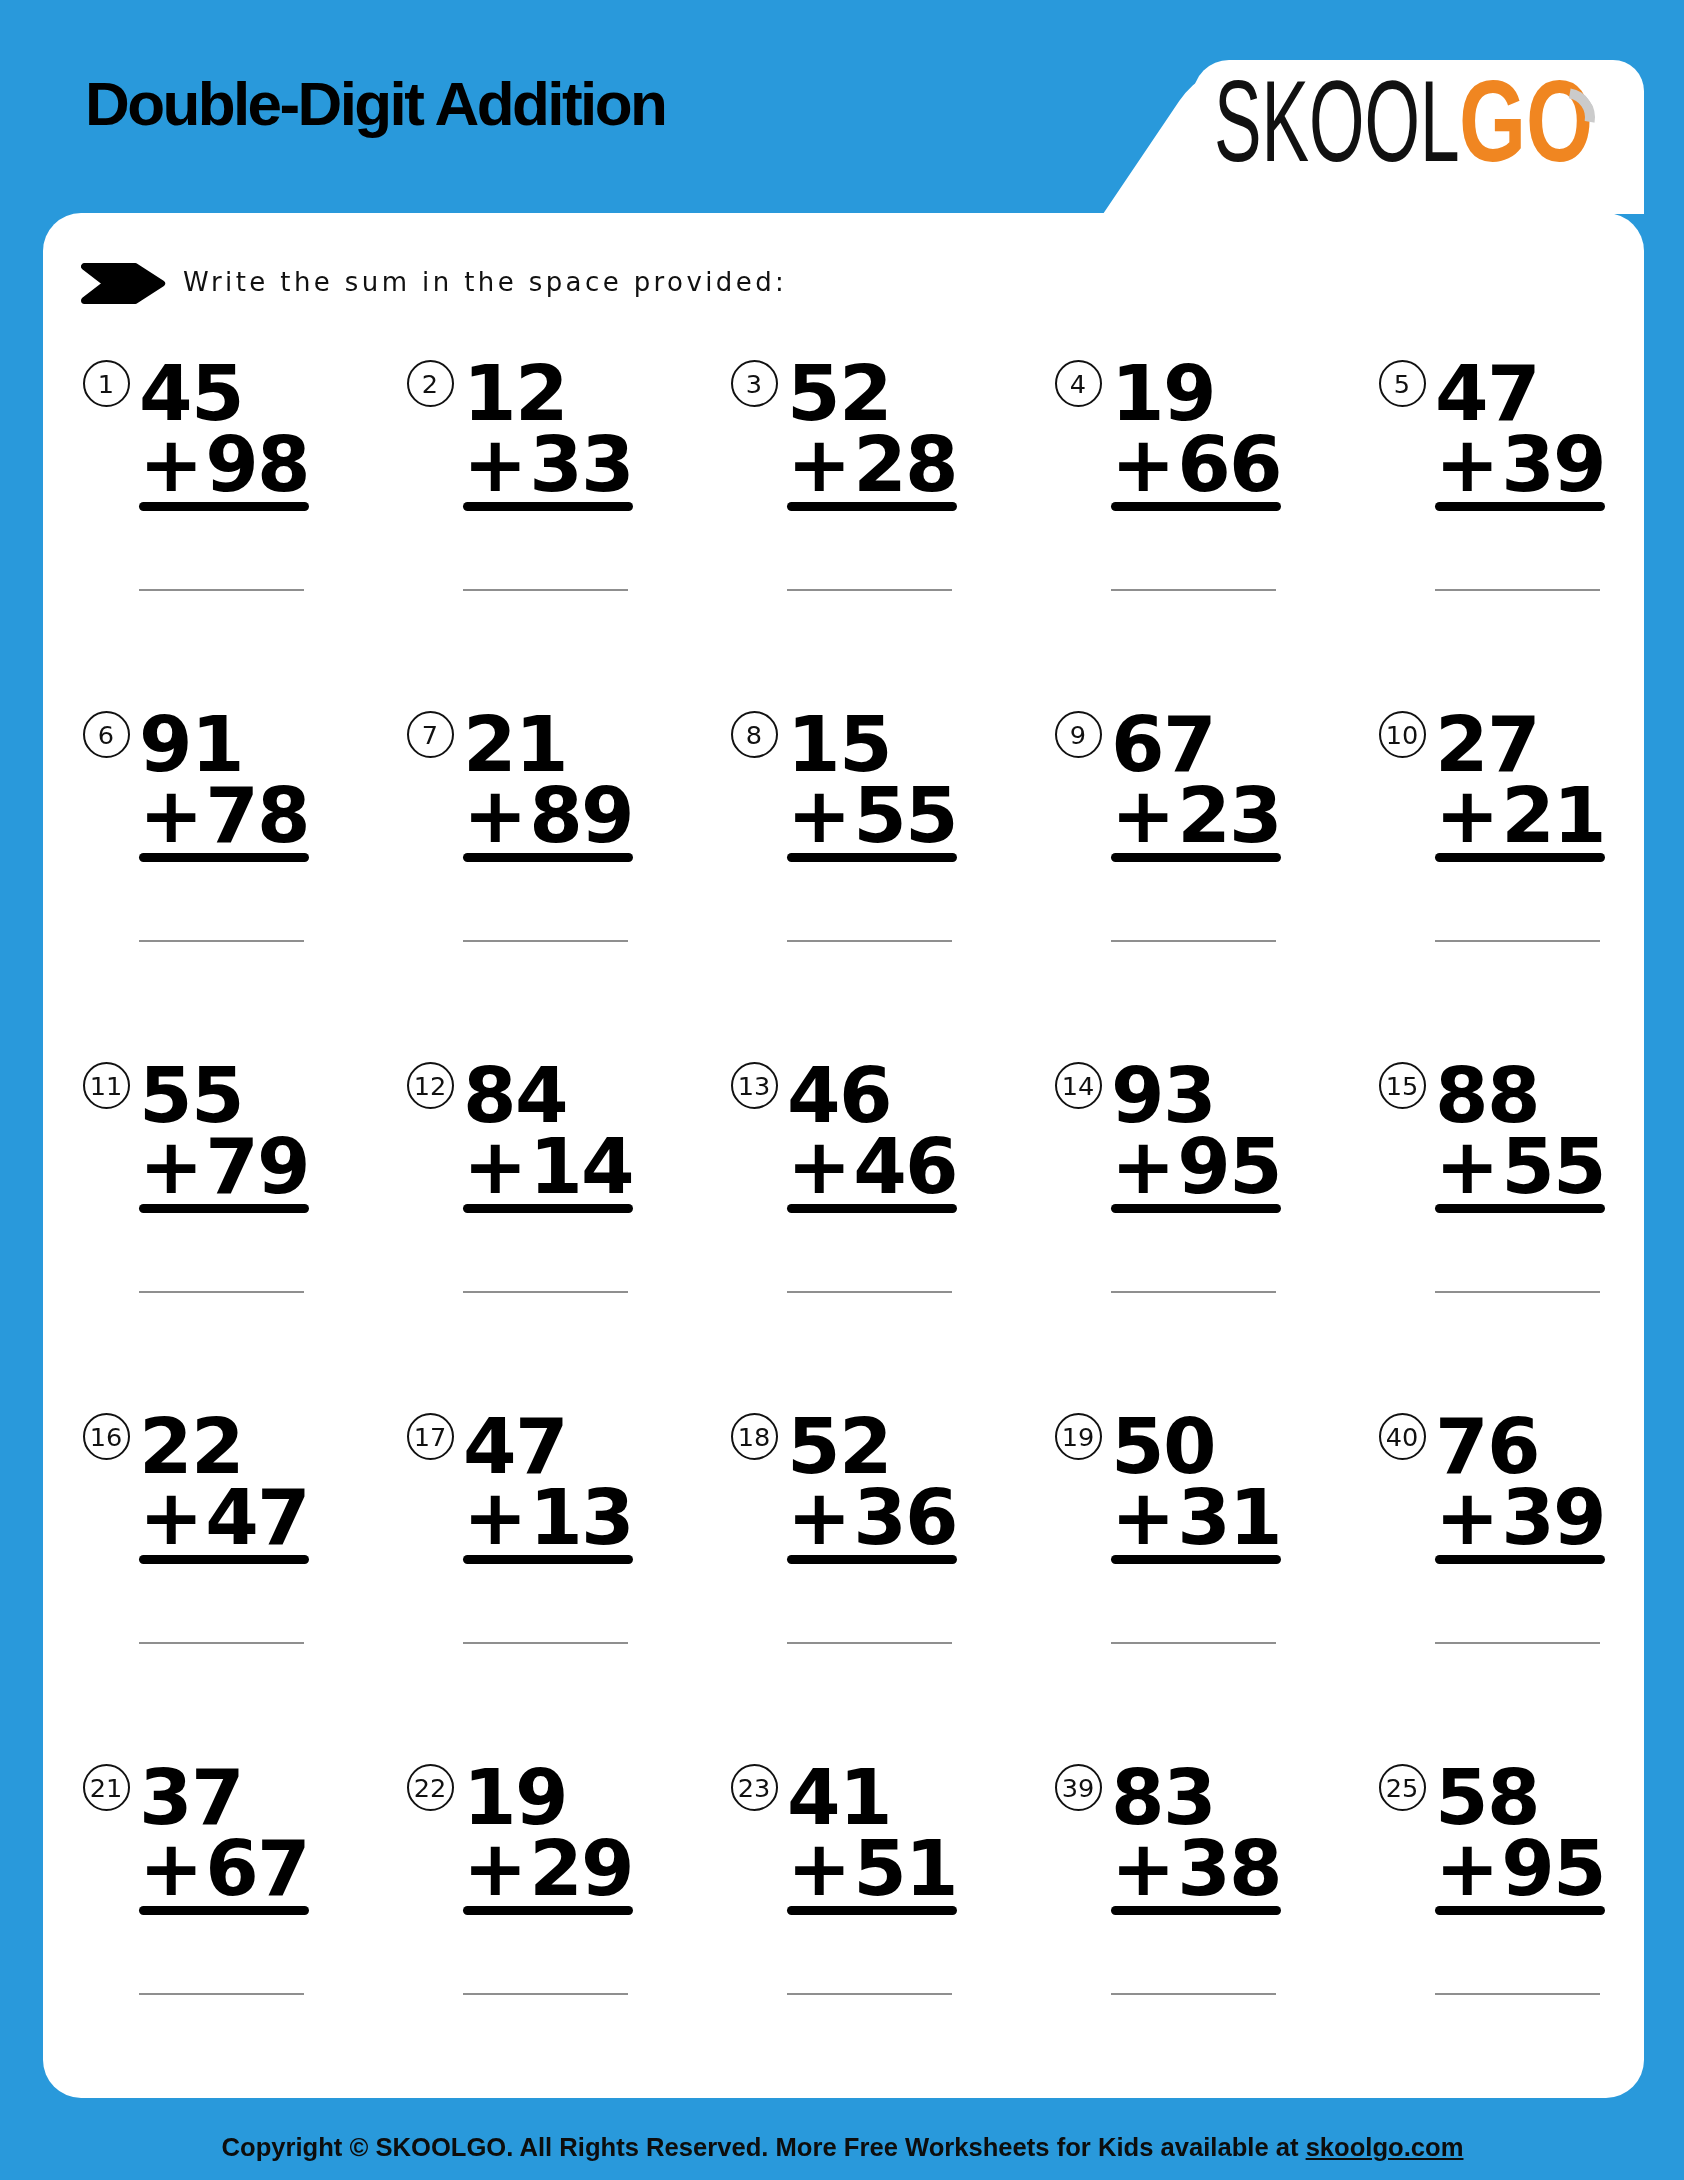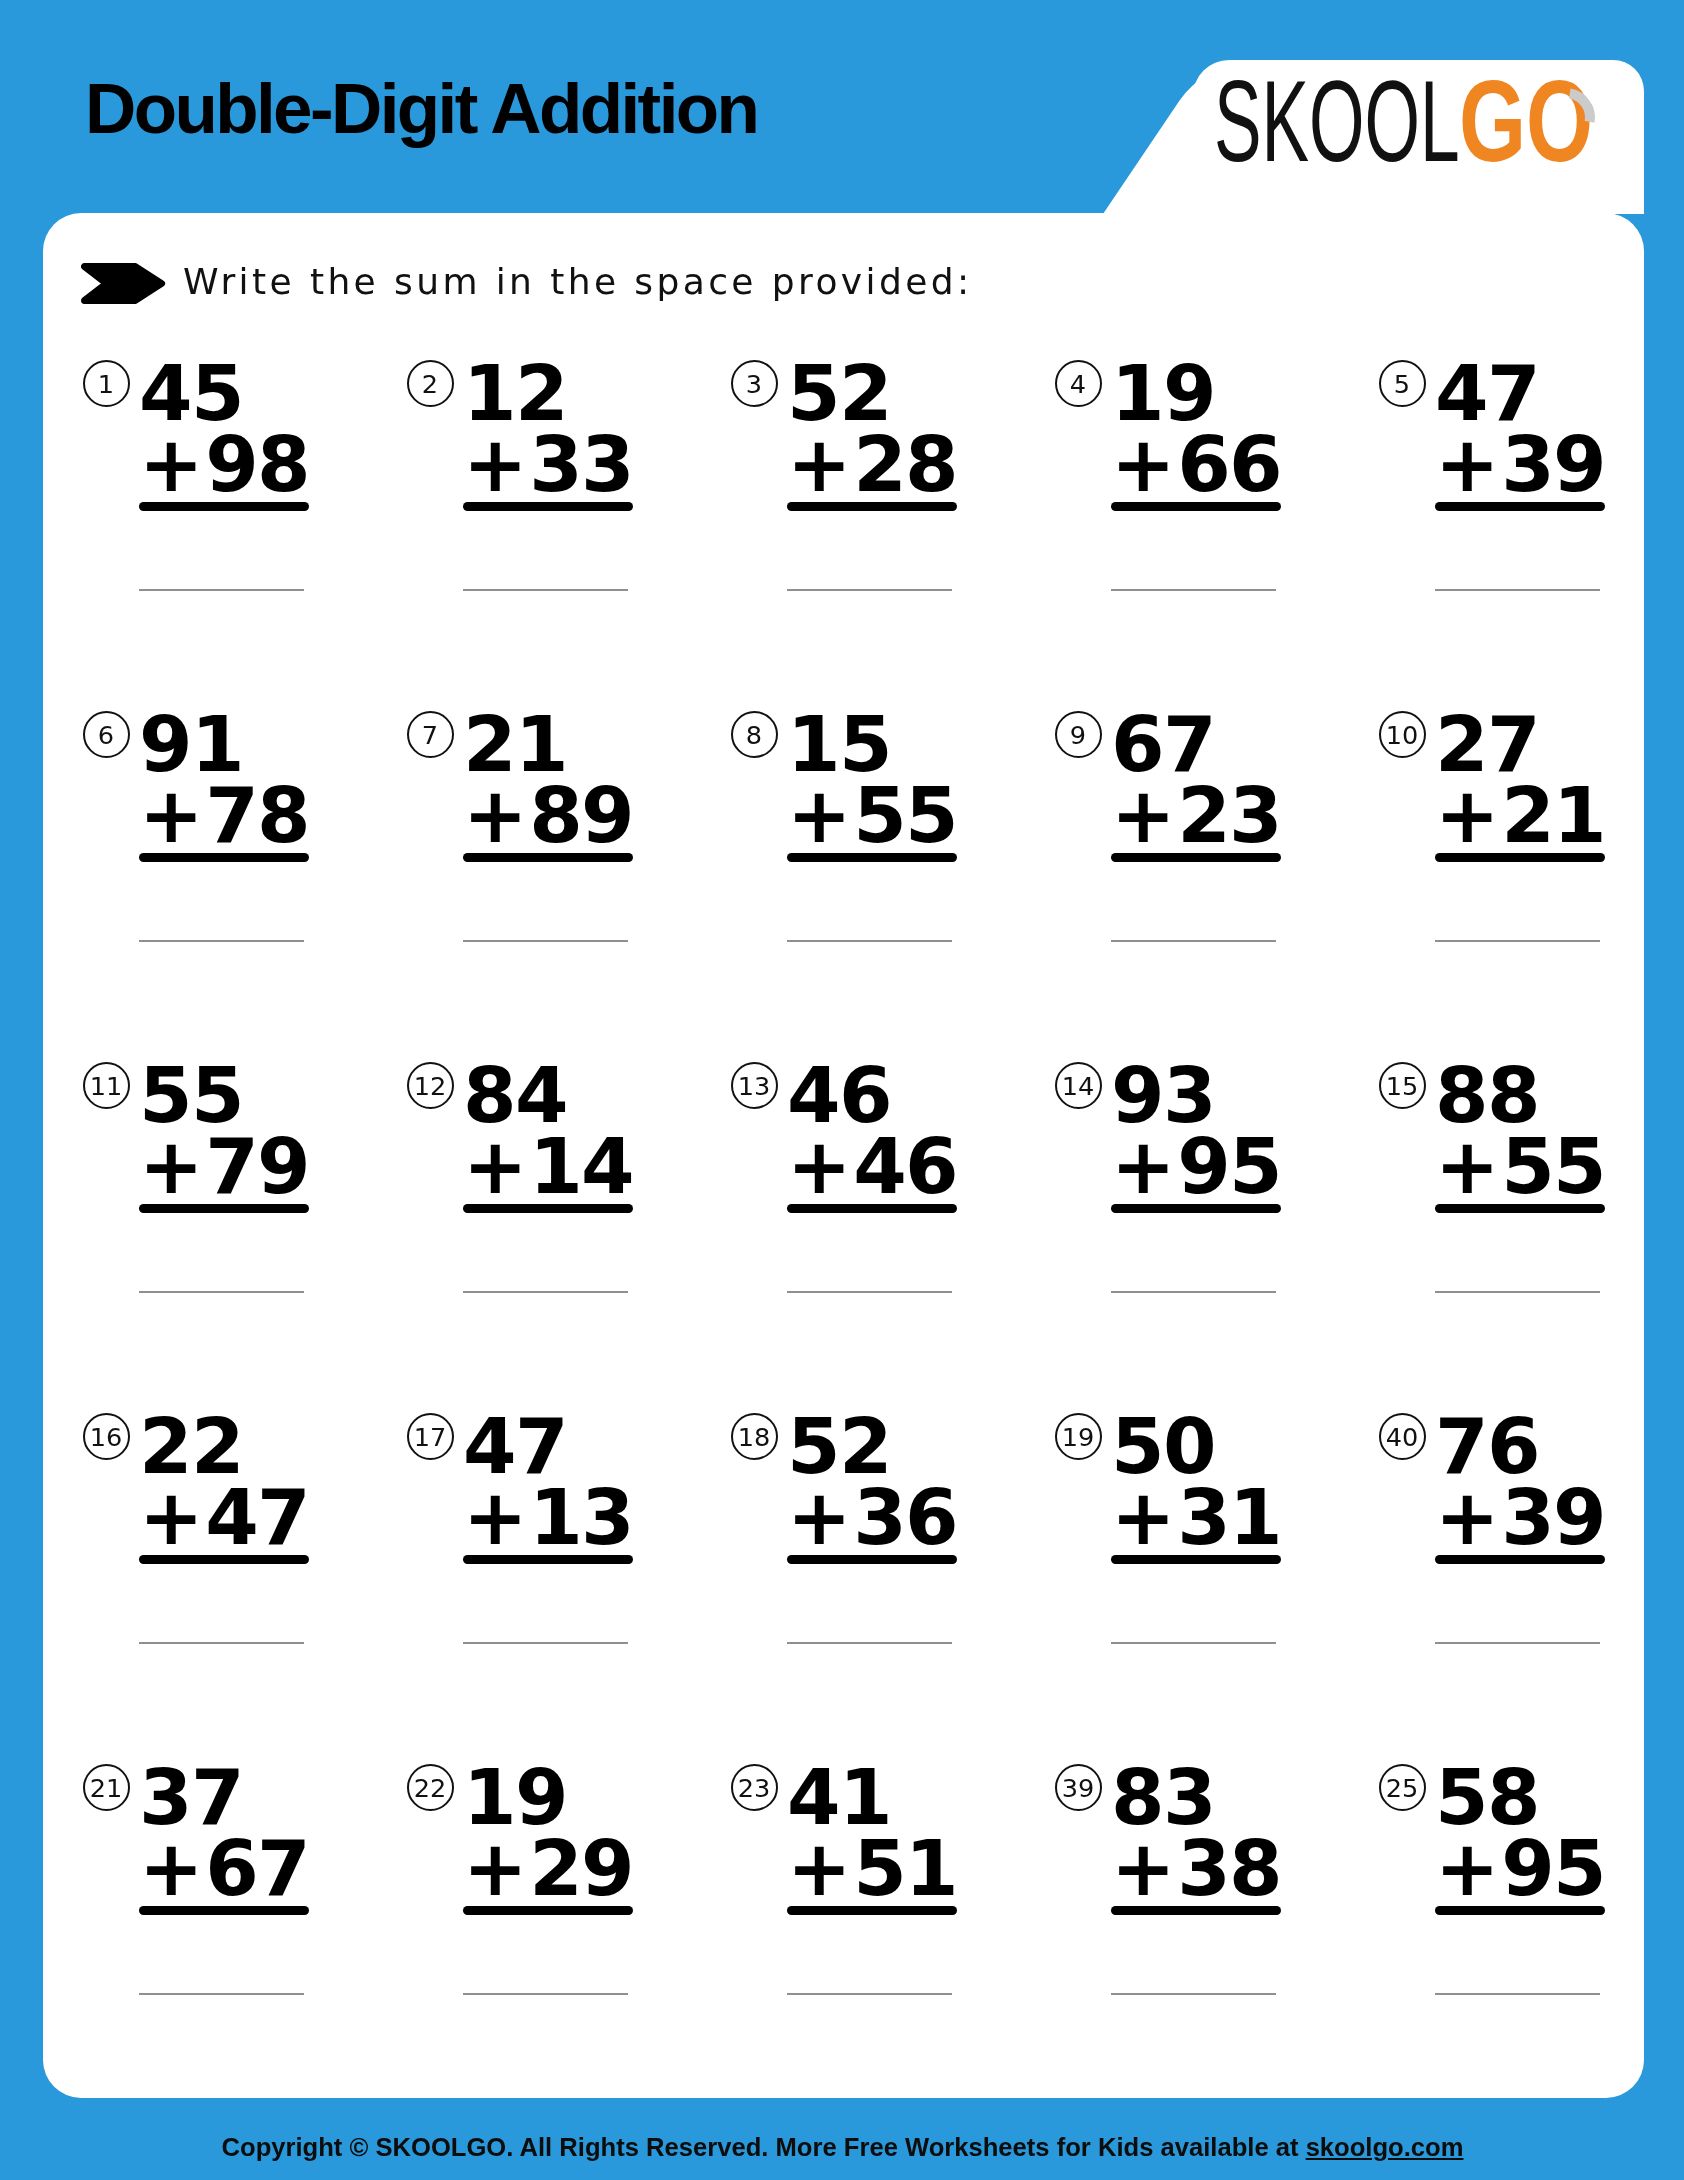--- a/index.html
+++ b/index.html
@@ -6,21 +6,21 @@
   #page{
     position:relative;
     width:1685px;height:2181px;
     background:#2999db;
     overflow:hidden;
     font-family:"Liberation Sans", sans-serif;
   }
   
   #worksheet-title{
     position:absolute;left:85px;top:68px;
-    font-size:71px;font-weight:bold;letter-spacing:-2.6px;
+    font-size:62px;font-weight:bold;letter-spacing:-2.6px;
     color:#000;white-space:nowrap;
   }
   
   #name-panel{
     position:absolute;left:1193px;top:60px;width:451px;height:154px;
     background:#ffffff;border-radius:36px 31px 0 0;
   }
   #name-panel-slant{
     position:absolute;left:1103px;top:60px;width:145px;height:154px;
     background:#ffffff;transform:skewX(-34deg);transform-origin:bottom left;
@@ -51,21 +51,21 @@
   
   #sheet{
     position:absolute;left:43px;top:213px;right:41px;bottom:83px;
     background:#ffffff;border-radius:38px;
   }
   
   #instruction-row{position:absolute;left:81px;top:258px;height:51px;}
   #instruction-arrow{position:absolute;left:0;top:4.3px;}
   #instruction-text{
     position:absolute;left:102px;top:0;
-    font-size:36px;letter-spacing:3.4px;color:#111;white-space:nowrap;
+    font-size:26px;letter-spacing:3.4px;color:#111;white-space:nowrap;
     font-family:"DejaVu Sans", sans-serif;line-height:48px;
   }
   
   #problems-grid{
     position:absolute;left:51px;top:360px;
     display:grid;grid-template-columns:repeat(5,324px);grid-auto-rows:351px;
   }
   .cell{position:relative;font-family:"DejaVu Sans", sans-serif;}
   .badge{
     position:absolute;left:31.5px;top:0;width:43px;height:43px;

